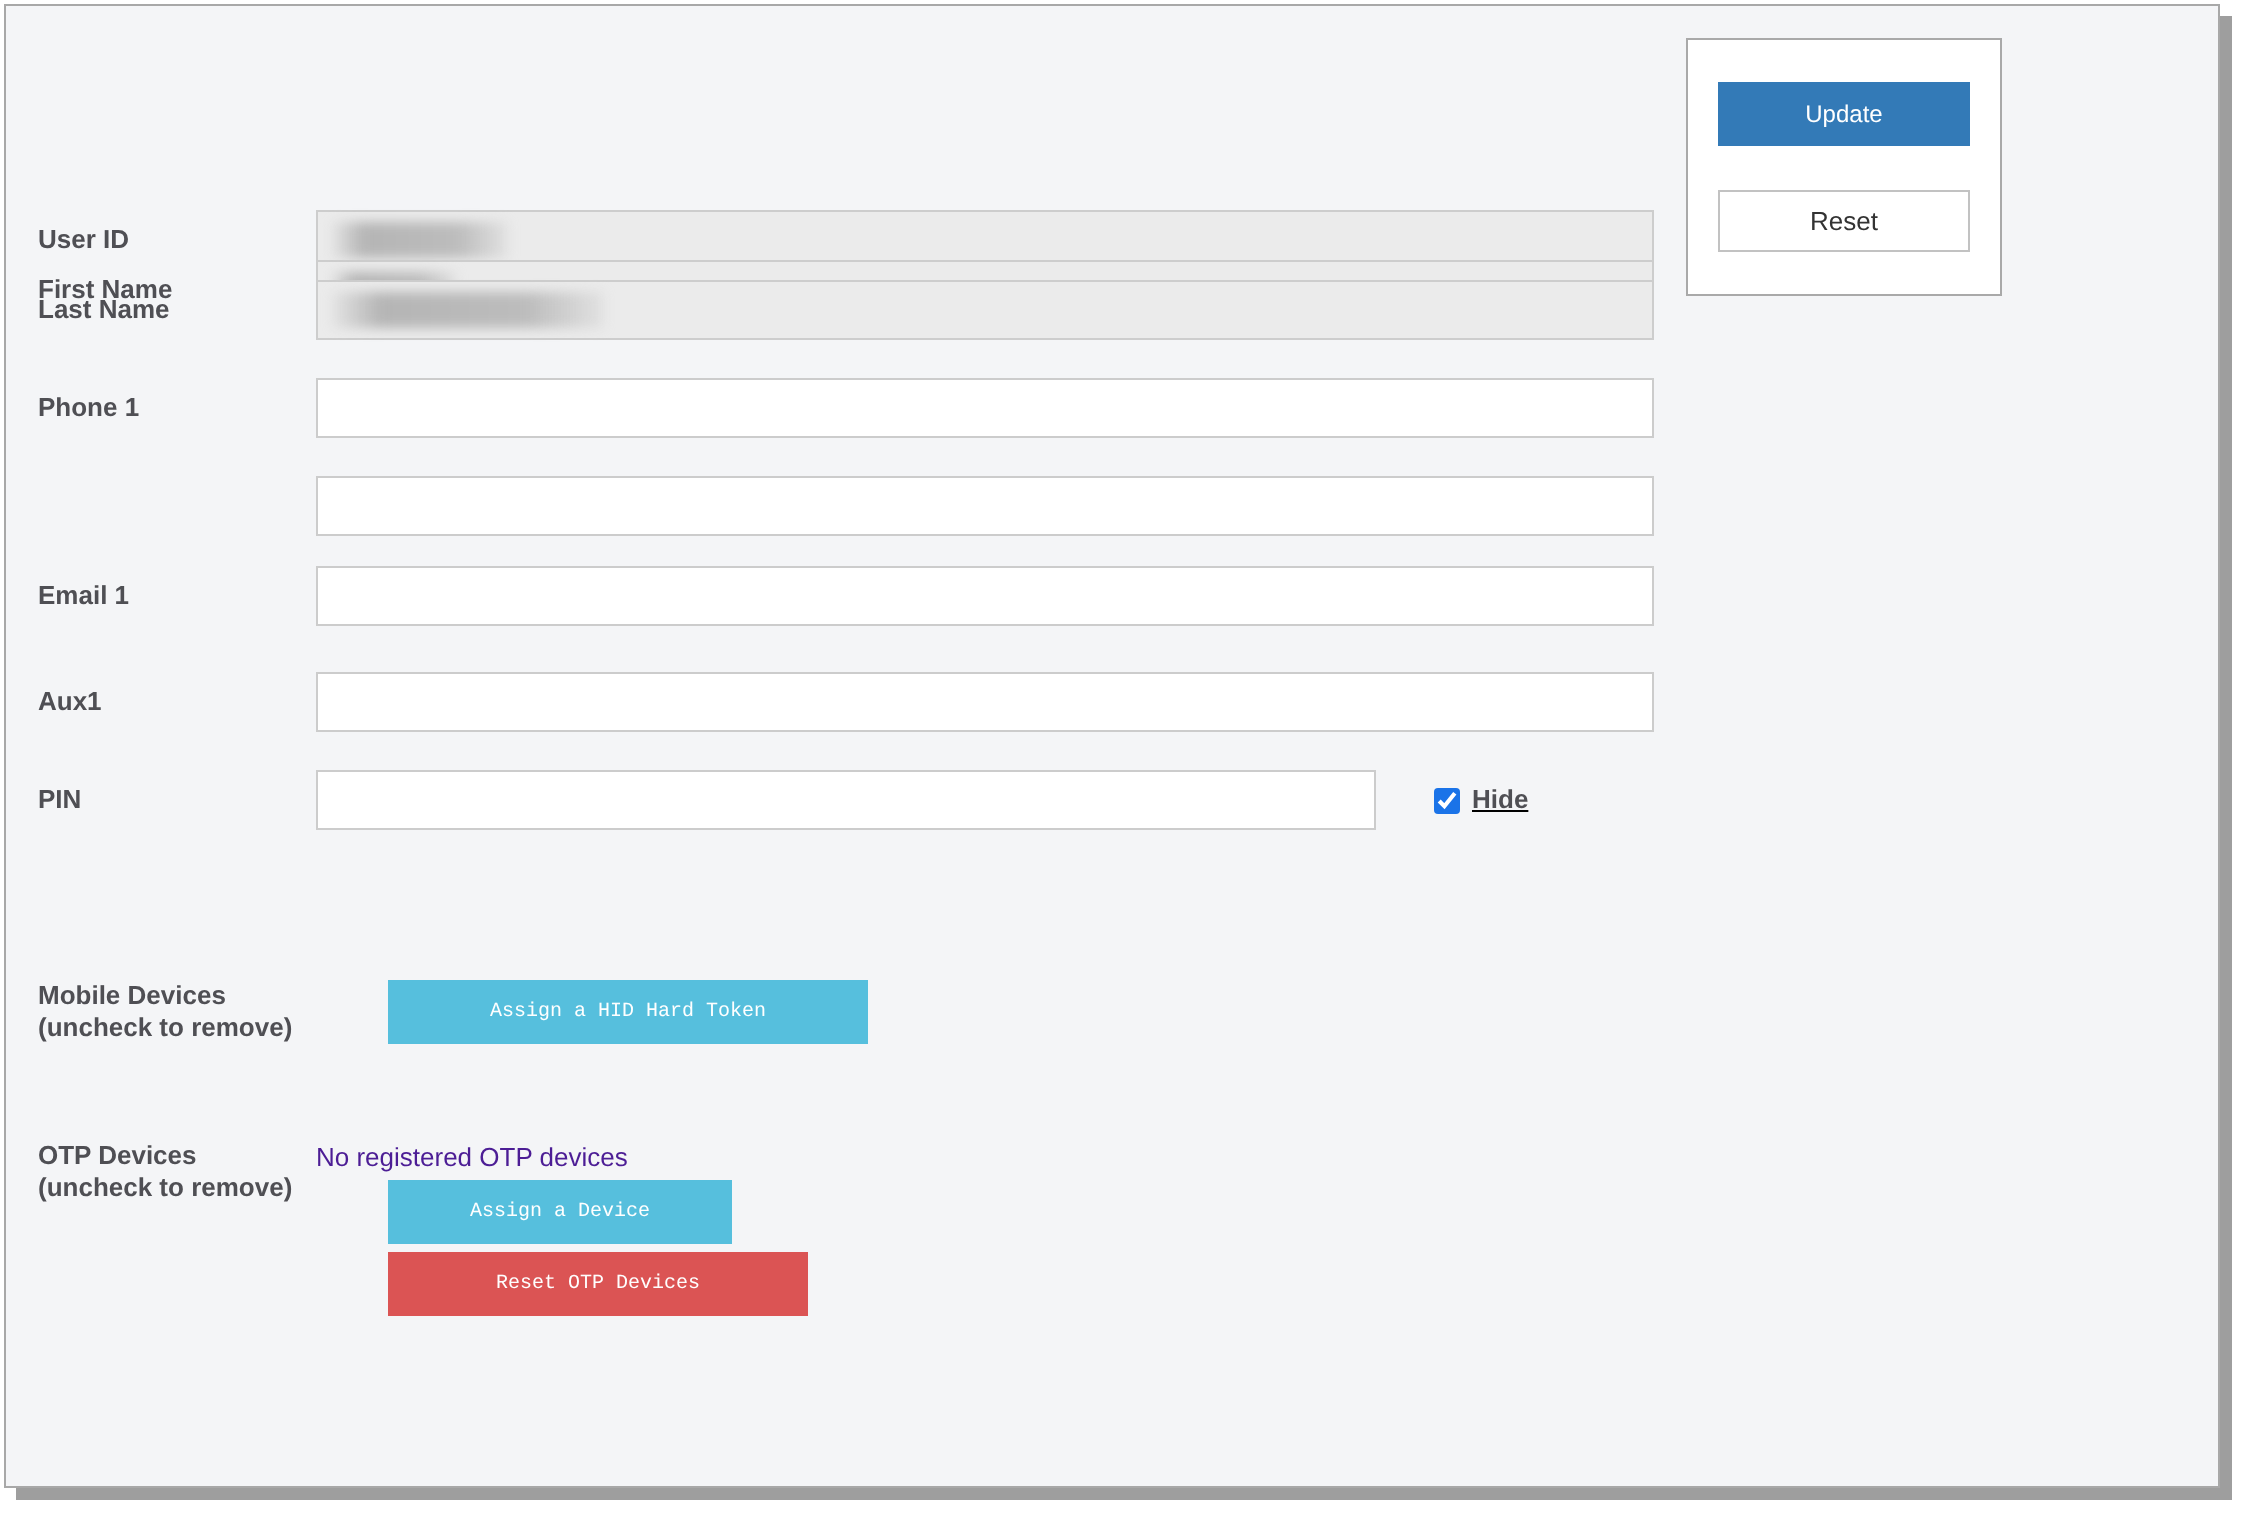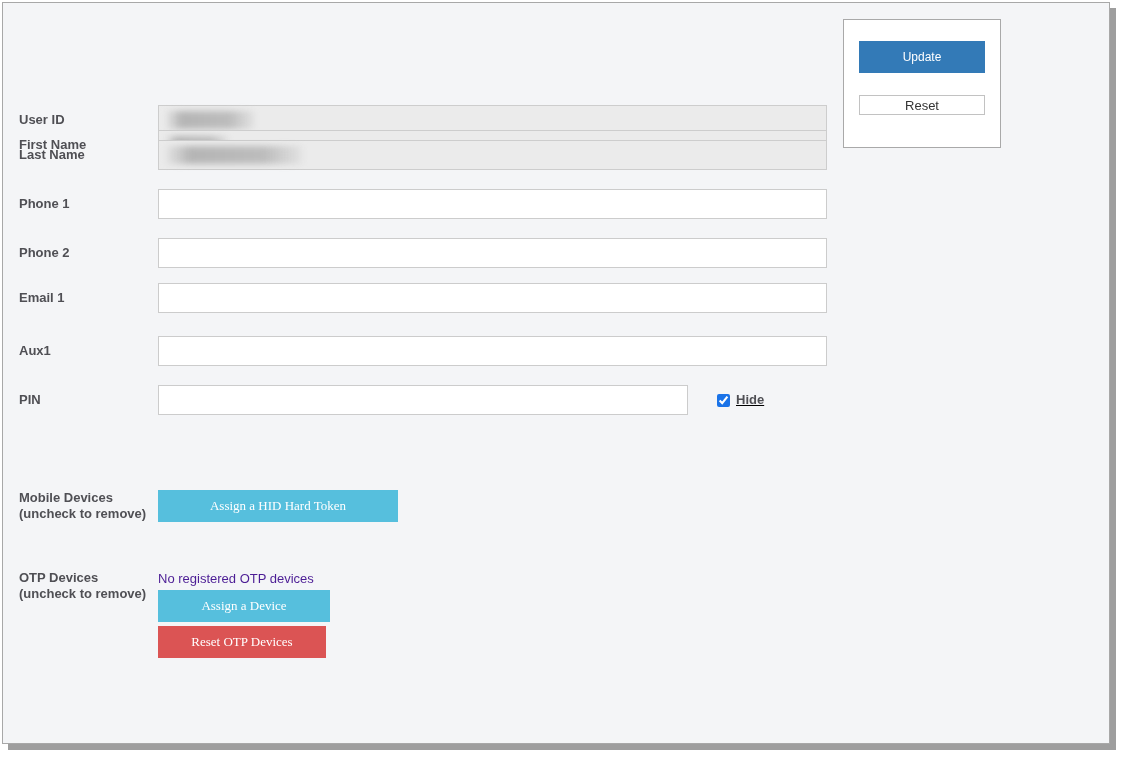--- a/index.html
+++ b/index.html
@@ -140,33 +140,34 @@
     font-size: 13px;
     color: #4c1d95;
     line-height: 17px;
     margin-bottom: 3px;
   }
 
   .btn {
     display: block;
     border: none;
     color: #ffffff;
-    font-family: Liberation Serif, serif;
-    font-size: 13px;
+    font-family: Liberation Mono, monospace;
+    font-size: 10px;
     text-align: center;
     cursor: pointer;
     border-radius: 0;
     padding: 0;
+    margin-left: 36px;
   }
   .btn-info   { background: #56bfdd; }
   .btn-danger { background: #db5454; }
 
   #assign-hid-token-button { width: 240px; height: 32px; }
   #assign-device-button    { width: 172px; height: 32px; }
-  #reset-otp-devices-button{ width: 168px; height: 32px; margin-top: 4px; }
+  #reset-otp-devices-button{ width: 210px; height: 32px; margin-top: 4px; }
 
   
   #action-panel {
     position: absolute;
     left: 840px;
     top: 16px;
     width: 158px;
     height: 129px;
     background: #ffffff;
     border: 1px solid #a9a9a9;
@@ -184,21 +185,21 @@
     font-family: "Liberation Sans", sans-serif;
     font-size: 12px;
     cursor: pointer;
     border-radius: 0;
   }
   #reset-button {
     position: absolute;
     left: 15px;
     top: 75px;
     width: 126px;
-    height: 20px;
+    height: 31px;
     background: #ffffff;
     border: 1px solid #c2c2c2;
     color: #333333;
     font-family: "Liberation Sans", sans-serif;
     font-size: 13px;
     cursor: pointer;
     border-radius: 0;
     box-sizing: border-box;
   }
 </style>
@@ -222,21 +223,20 @@
       <div class="field-row" style="top: 137px;">
         <div class="field-label">Last Name</div>
         <input type="text" class="field-control txt readonly" readonly="" disabled="" value="" style="">
         <div class="redaction" style="width: 136px;"></div>
       </div>
       <div class="field-row" style="top: 186px;">
         <div class="field-label">Phone 1</div>
         <input type="text" class="field-control txt" value="" style="">
       </div>
       <div class="field-row" style="top: 235px;">
-        <div class="field-label">Phone 2</div>
         <input type="text" class="field-control txt" value="" style="">
       </div>
       <div class="field-row" style="top: 280px;">
         <div class="field-label">Email 1</div>
         <input type="text" class="field-control txt" value="" style="">
       </div>
       <div class="field-row" style="top: 333px;">
         <div class="field-label">Aux1</div>
         <input type="text" class="field-control txt" value="" style="">
       </div>

